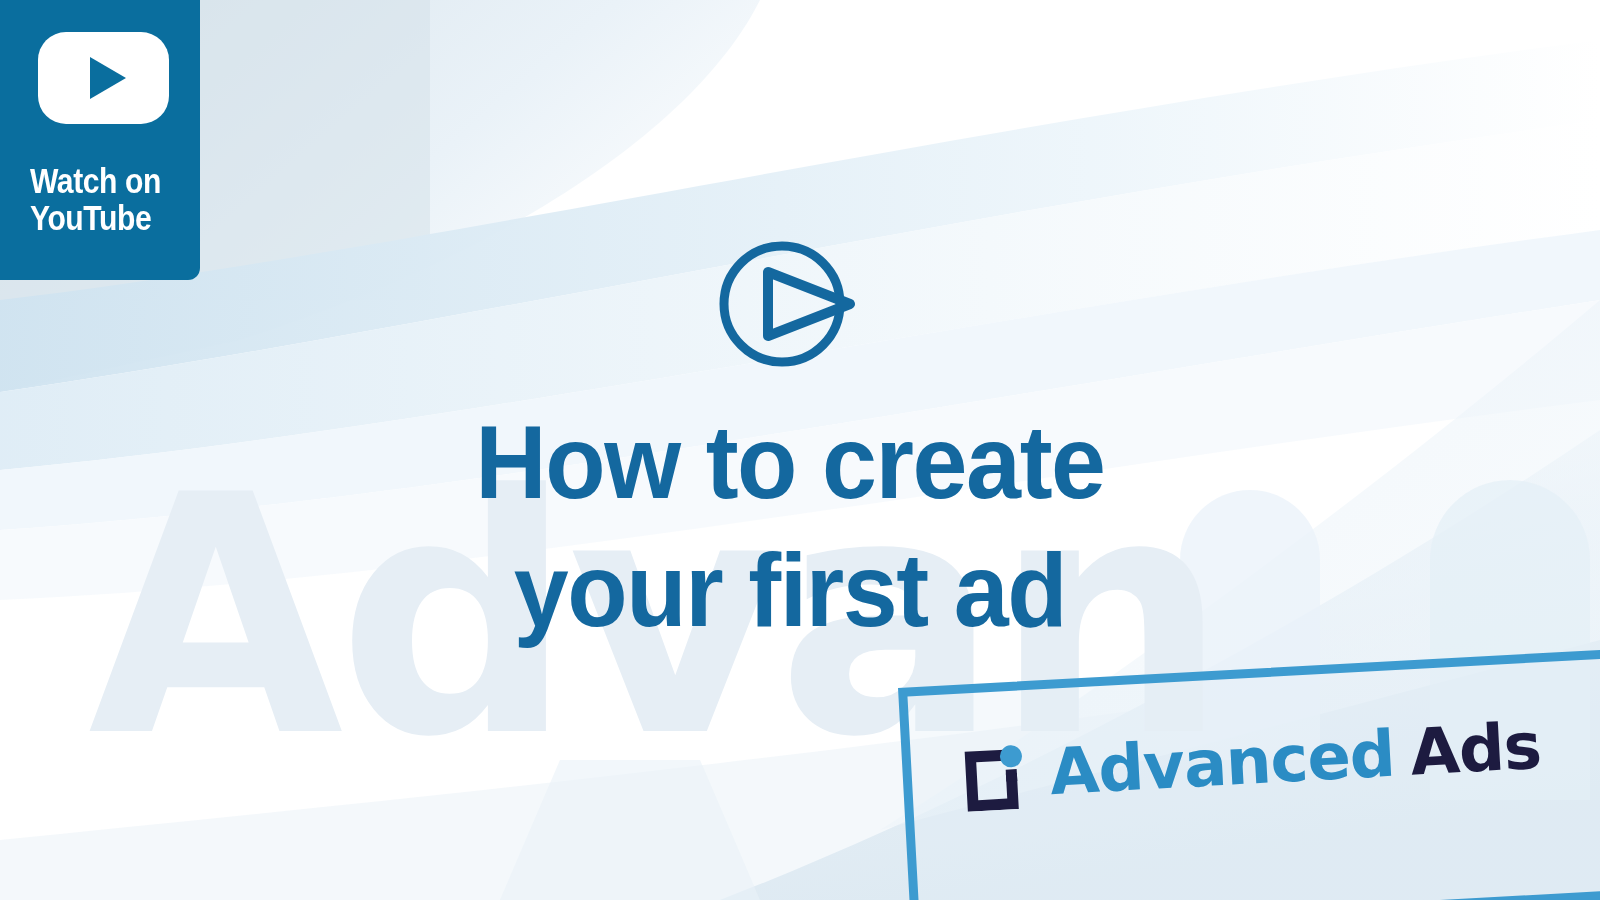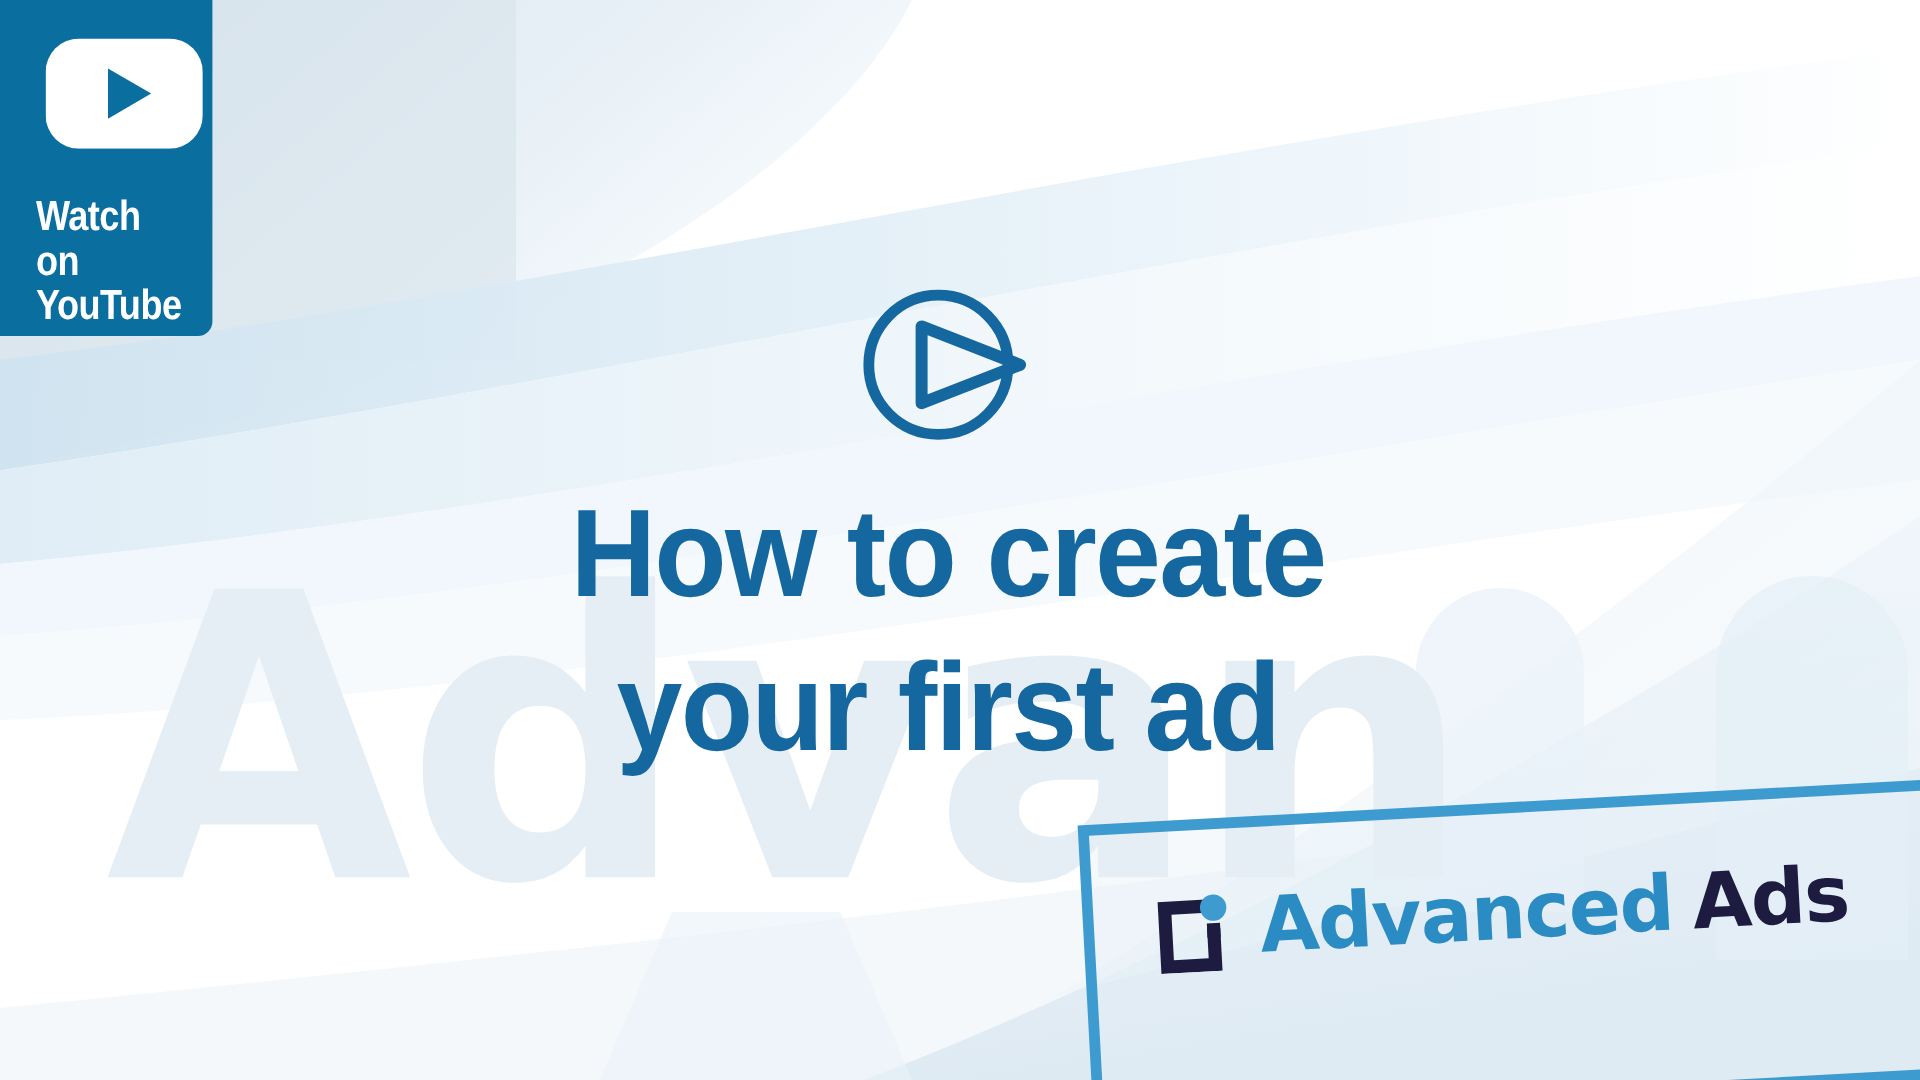--- a/index.html
+++ b/index.html
@@ -42,21 +42,21 @@
     overflow: hidden;
     user-select: none;
     pointer-events: none;
   }
 
   
   #yt-badge {
     position: absolute;
     left: 0;
     top: 0;
-    width: 177px;
+    width: 200px;
     height: 280px;
     background: #0a6e9e;
     border-bottom-right-radius: 12px;
     box-sizing: border-box;
     padding: 32px 0 0 0;
   }
   #yt-icon-wrap {
     width: 131px;
     height: 92px;
     margin-left: 38px;

